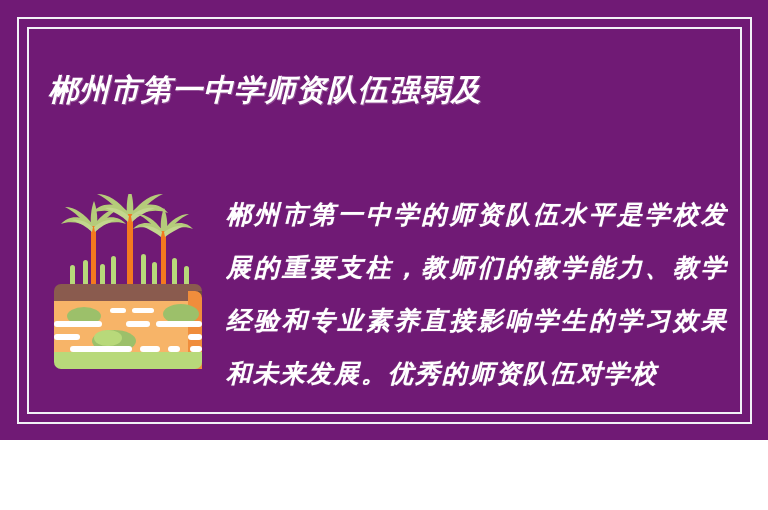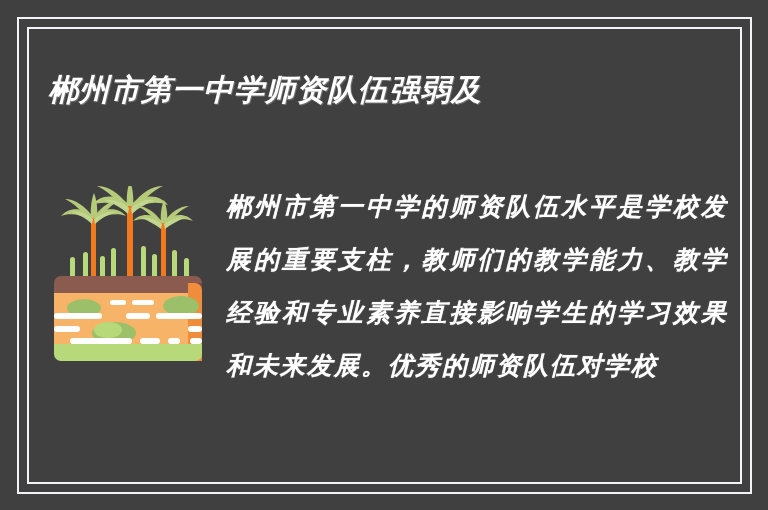--- a/index.html
+++ b/index.html
@@ -9,22 +9,22 @@
   body {
     width: 768px;
     height: 510px;
     overflow: hidden;
     font-family: "DejaVu Sans", "Liberation Sans", sans-serif;
   }
 
   #poster {
     position: relative;
     width: 768px;
-    height: 510px;
-    background: #404040;
+    height: 440px;
+    background: #701a75;
     overflow: hidden;
   }
 
   
   .frame-outer {
     position: absolute;
     left: 17px;
     top: 17px;
     right: 16px;
     bottom: 16px;
@@ -56,21 +56,21 @@
     letter-spacing: 1px;
     line-height: 48px;
     white-space: nowrap;
     text-shadow: 1px 1px 0 rgba(255,255,255,0.25);
   }
 
   
   .content-row {
     position: absolute;
     left: 48px;
-    top: 180px;
+    top: 188px;
     right: 40px;
     display: flex;
     align-items: flex-start;
   }
 
   
   .illustration {
     position: relative;
     width: 160px;
     height: 180px;

